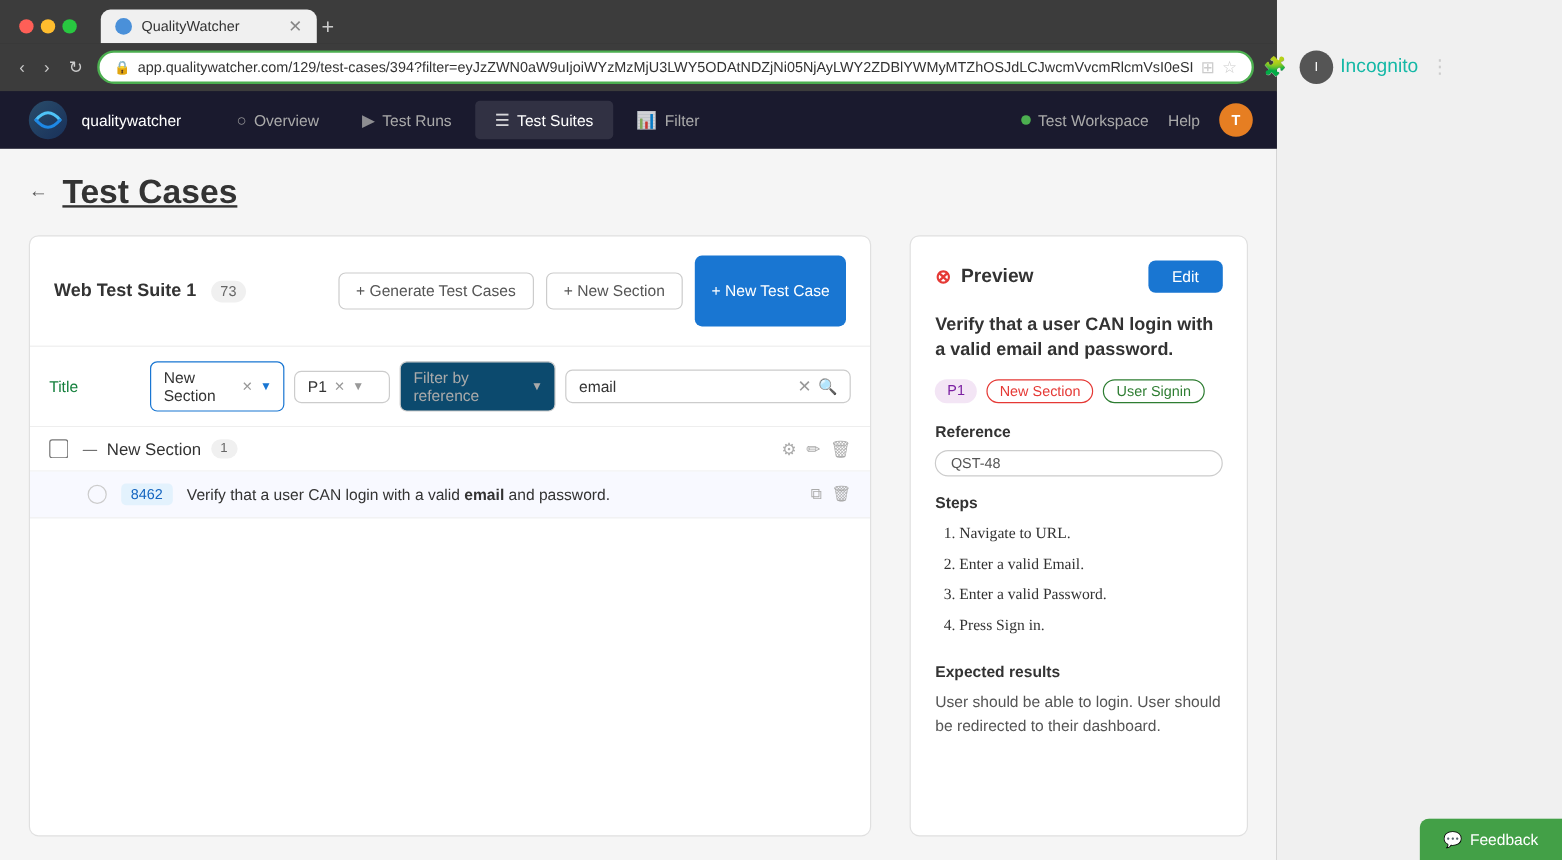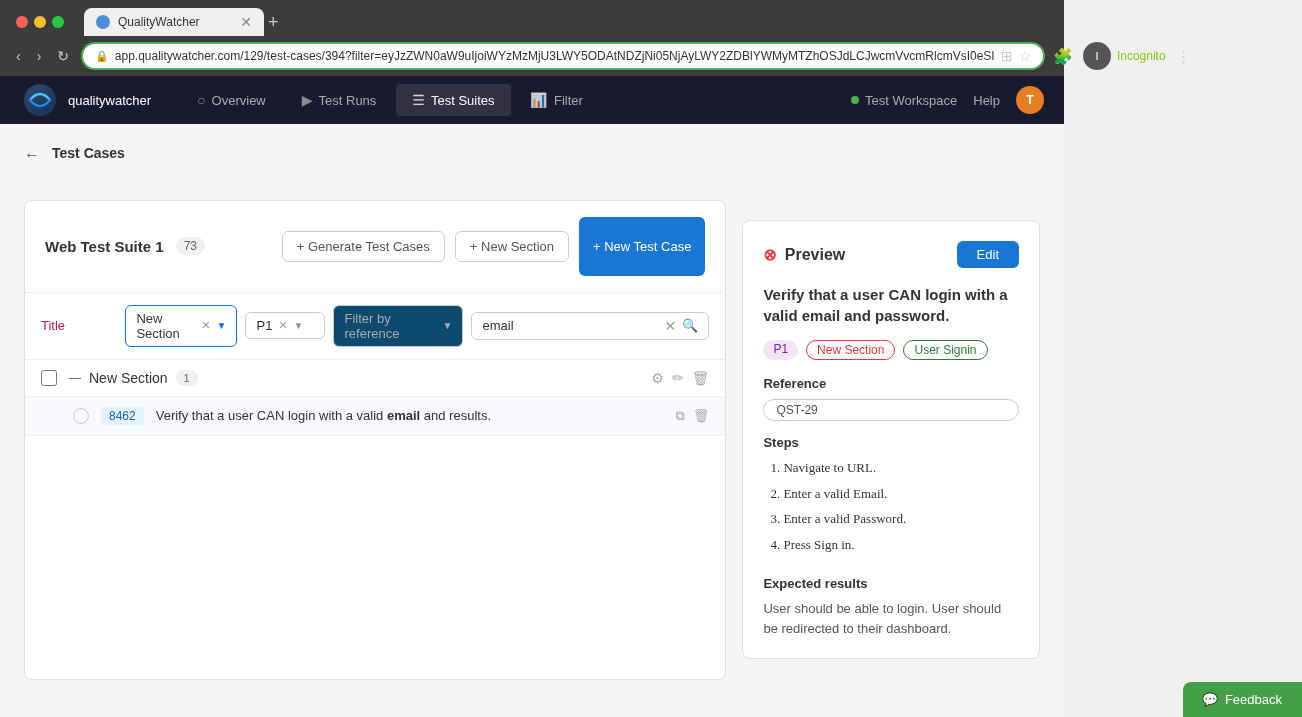--- a/index.html
+++ b/index.html
@@ -23,53 +23,53 @@
 
     
     .address-bar-row { display: flex; align-items: center; background: #3c3c3c; padding: 6px 12px; gap: 8px; }
     .nav-btn { color: #ccc; font-size: 14px; background: none; border: none; cursor: pointer; padding: 2px 4px; }
     .address-bar { flex: 1; background: #fff; border: 2px solid #4caf50; border-radius: 20px; padding: 4px 12px; font-size: 12px; color: #333; display: flex; align-items: center; gap: 6px; }
     .address-bar .lock { color: #888; font-size: 11px; }
     .address-text { flex: 1; font-size: 12px; color: #333; overflow: hidden; white-space: nowrap; text-overflow: ellipsis; }
     .address-actions { display: flex; gap: 6px; color: #ccc; font-size: 14px; align-items: center; }
     .toolbar-icons { display: flex; gap: 10px; align-items: center; color: #ccc; font-size: 16px; }
     .profile-circle { width: 28px; height: 28px; border-radius: 50%; background: #555; display: flex; align-items: center; justify-content: center; color: #fff; font-size: 11px; }
-    .incognito-text { color: #84cc16; font-size: 12px; }
+    .incognito-text { color: #14b8a6; font-size: 16px; }
 
     
     .app-nav { background: #1a1a2e; display: flex; align-items: center; padding: 0 20px; height: 48px; gap: 30px; }
     .app-logo { display: flex; align-items: center; gap: 8px; }
     .nav-items { display: flex; align-items: center; gap: 4px; flex: 1; }
     .nav-item { display: flex; align-items: center; gap: 6px; color: #aaa; padding: 8px 16px; border-radius: 4px; cursor: pointer; font-size: 13px; }
     .nav-item.active { background: rgba(255,255,255,0.1); color: #fff; }
     .nav-right { display: flex; align-items: center; gap: 16px; color: #aaa; font-size: 13px; }
     .workspace-btn { display: flex; align-items: center; gap: 6px; color: #aaa; }
     .user-avatar { width: 28px; height: 28px; border-radius: 50%; background: #e67e22; display: flex; align-items: center; justify-content: center; color: #fff; font-size: 12px; font-weight: bold; }
 
     
     .main-content { background: #f5f5f5; flex: 1; display: flex; flex-direction: column; padding: 20px 24px; }
     .page-header { display: flex; align-items: center; gap: 12px; margin-bottom: 20px; }
     .back-btn { color: #555; font-size: 16px; cursor: pointer; }
-    .page-title { font-size: 14px; font-weight: 600; color: #333; }
-
-    
-    .content-area { display: flex; gap: 16px; flex: 1; align-items: center; }
+    .page-title { font-size: 28px; font-weight: 600; color: #333; text-decoration: underline; }
+
+    
+    .content-area { display: flex; gap: 32px; flex: 1; }
 
     
     .left-panel { flex: 1; background: #fff; border-radius: 8px; border: 1px solid #e0e0e0; display: flex; flex-direction: column; min-height: 480px; }
     .suite-header { display: flex; align-items: center; padding: 16px 20px; border-bottom: 1px solid #eee; gap: 12px; }
     .suite-title { font-size: 15px; font-weight: 600; color: #333; }
     .suite-count { background: #f0f0f0; border-radius: 12px; padding: 2px 8px; font-size: 12px; color: #666; }
     .suite-actions { margin-left: auto; display: flex; gap: 10px; align-items: center; }
     .btn-outline { display: flex; align-items: center; gap: 6px; padding: 7px 14px; border: 1px solid #ccc; border-radius: 6px; background: #fff; color: #555; font-size: 13px; cursor: pointer; }
     .btn-primary { display: flex; align-items: center; gap: 6px; padding: 22px 14px; border: none; border-radius: 6px; background: #1976d2; color: #fff; font-size: 13px; cursor: pointer; font-weight: 500; }
 
     
     .filter-row { display: flex; align-items: center; padding: 12px 16px; border-bottom: 1px solid #eee; gap: 8px; }
-    .filter-col { color: #be185d; font-size: 13px; width: 90px; }
+    .filter-col { color: #15803d; font-size: 13px; width: 90px; }
     .filter-tag { display: flex; align-items: center; border: 1.5px solid #1976d2; border-radius: 6px; padding: 5px 10px; gap: 6px; font-size: 13px; color: #1976d2; background: #fff; cursor: pointer; }
     .filter-tag .tag-text { color: #333; }
     .filter-tag .close-x { color: #999; font-size: 11px; margin-left: 2px; cursor: pointer; }
     .filter-tag .chevron { color: #1976d2; font-size: 10px; }
     .filter-priority { display: flex; align-items: center; border: 1px solid #ccc; border-radius: 6px; padding: 5px 10px; gap: 6px; font-size: 13px; color: #333; background: #fff; cursor: pointer; min-width: 80px; }
     .filter-ref { display: flex; align-items: center; border: 1px solid #ccc; border-radius: 6px; padding: 5px 10px; gap: 6px; font-size: 13px; color: #999; background: #0c4a6e; cursor: pointer; min-width: 130px; }
     .filter-search { display: flex; align-items: center; border: 1px solid #ccc; border-radius: 6px; padding: 5px 10px; gap: 6px; font-size: 13px; color: #333; background: #fff; flex: 1; }
     .filter-search input { border: none; outline: none; font-size: 13px; flex: 1; color: #333; }
     .filter-search .clear { color: #999; cursor: pointer; font-size: 14px; }
     .search-icon { color: #999; }
@@ -267,21 +267,21 @@
             <span class="section-icon">⚙</span>
             <span class="section-icon">✏</span>
             <span class="section-icon">🗑</span>
           </div>
         </div>
 
         <div class="test-case-row">
           <div class="tc-checkbox"></div>
           <span class="tc-id">8462</span>
           <span class="tc-title">
-            <span>Verify that a user CAN login with a valid </span><strong>email</strong><span> and results.</span>
+            <span>Verify that a user CAN login with a valid </span><strong>email</strong><span> and password.</span>
           </span>
           <div class="tc-actions">
             <span>⧉</span>
             <span>🗑</span>
           </div>
         </div>
       </div>
 
       <div class="right-panel">
         <div class="preview-header">
@@ -294,21 +294,21 @@
 
         <p class="preview-test-title">Verify that a user CAN login with a valid email and password.</p>
 
         <div class="tags-row">
           <span class="tag-p1">P1</span>
           <span class="tag-section">New Section</span>
           <span class="tag-user">User Signin</span>
         </div>
 
         <p class="section-label">Reference</p>
-        <span class="reference-badge">QST-29</span>
+        <span class="reference-badge">QST-48</span>
 
         <p class="section-label">Steps</p>
         <ol class="steps-list">
           <li>Navigate to URL.</li>
           <li>Enter a valid Email.</li>
           <li>Enter a valid Password.</li>
           <li>Press Sign in.</li>
         </ol>
 
         <div class="expected-section">

